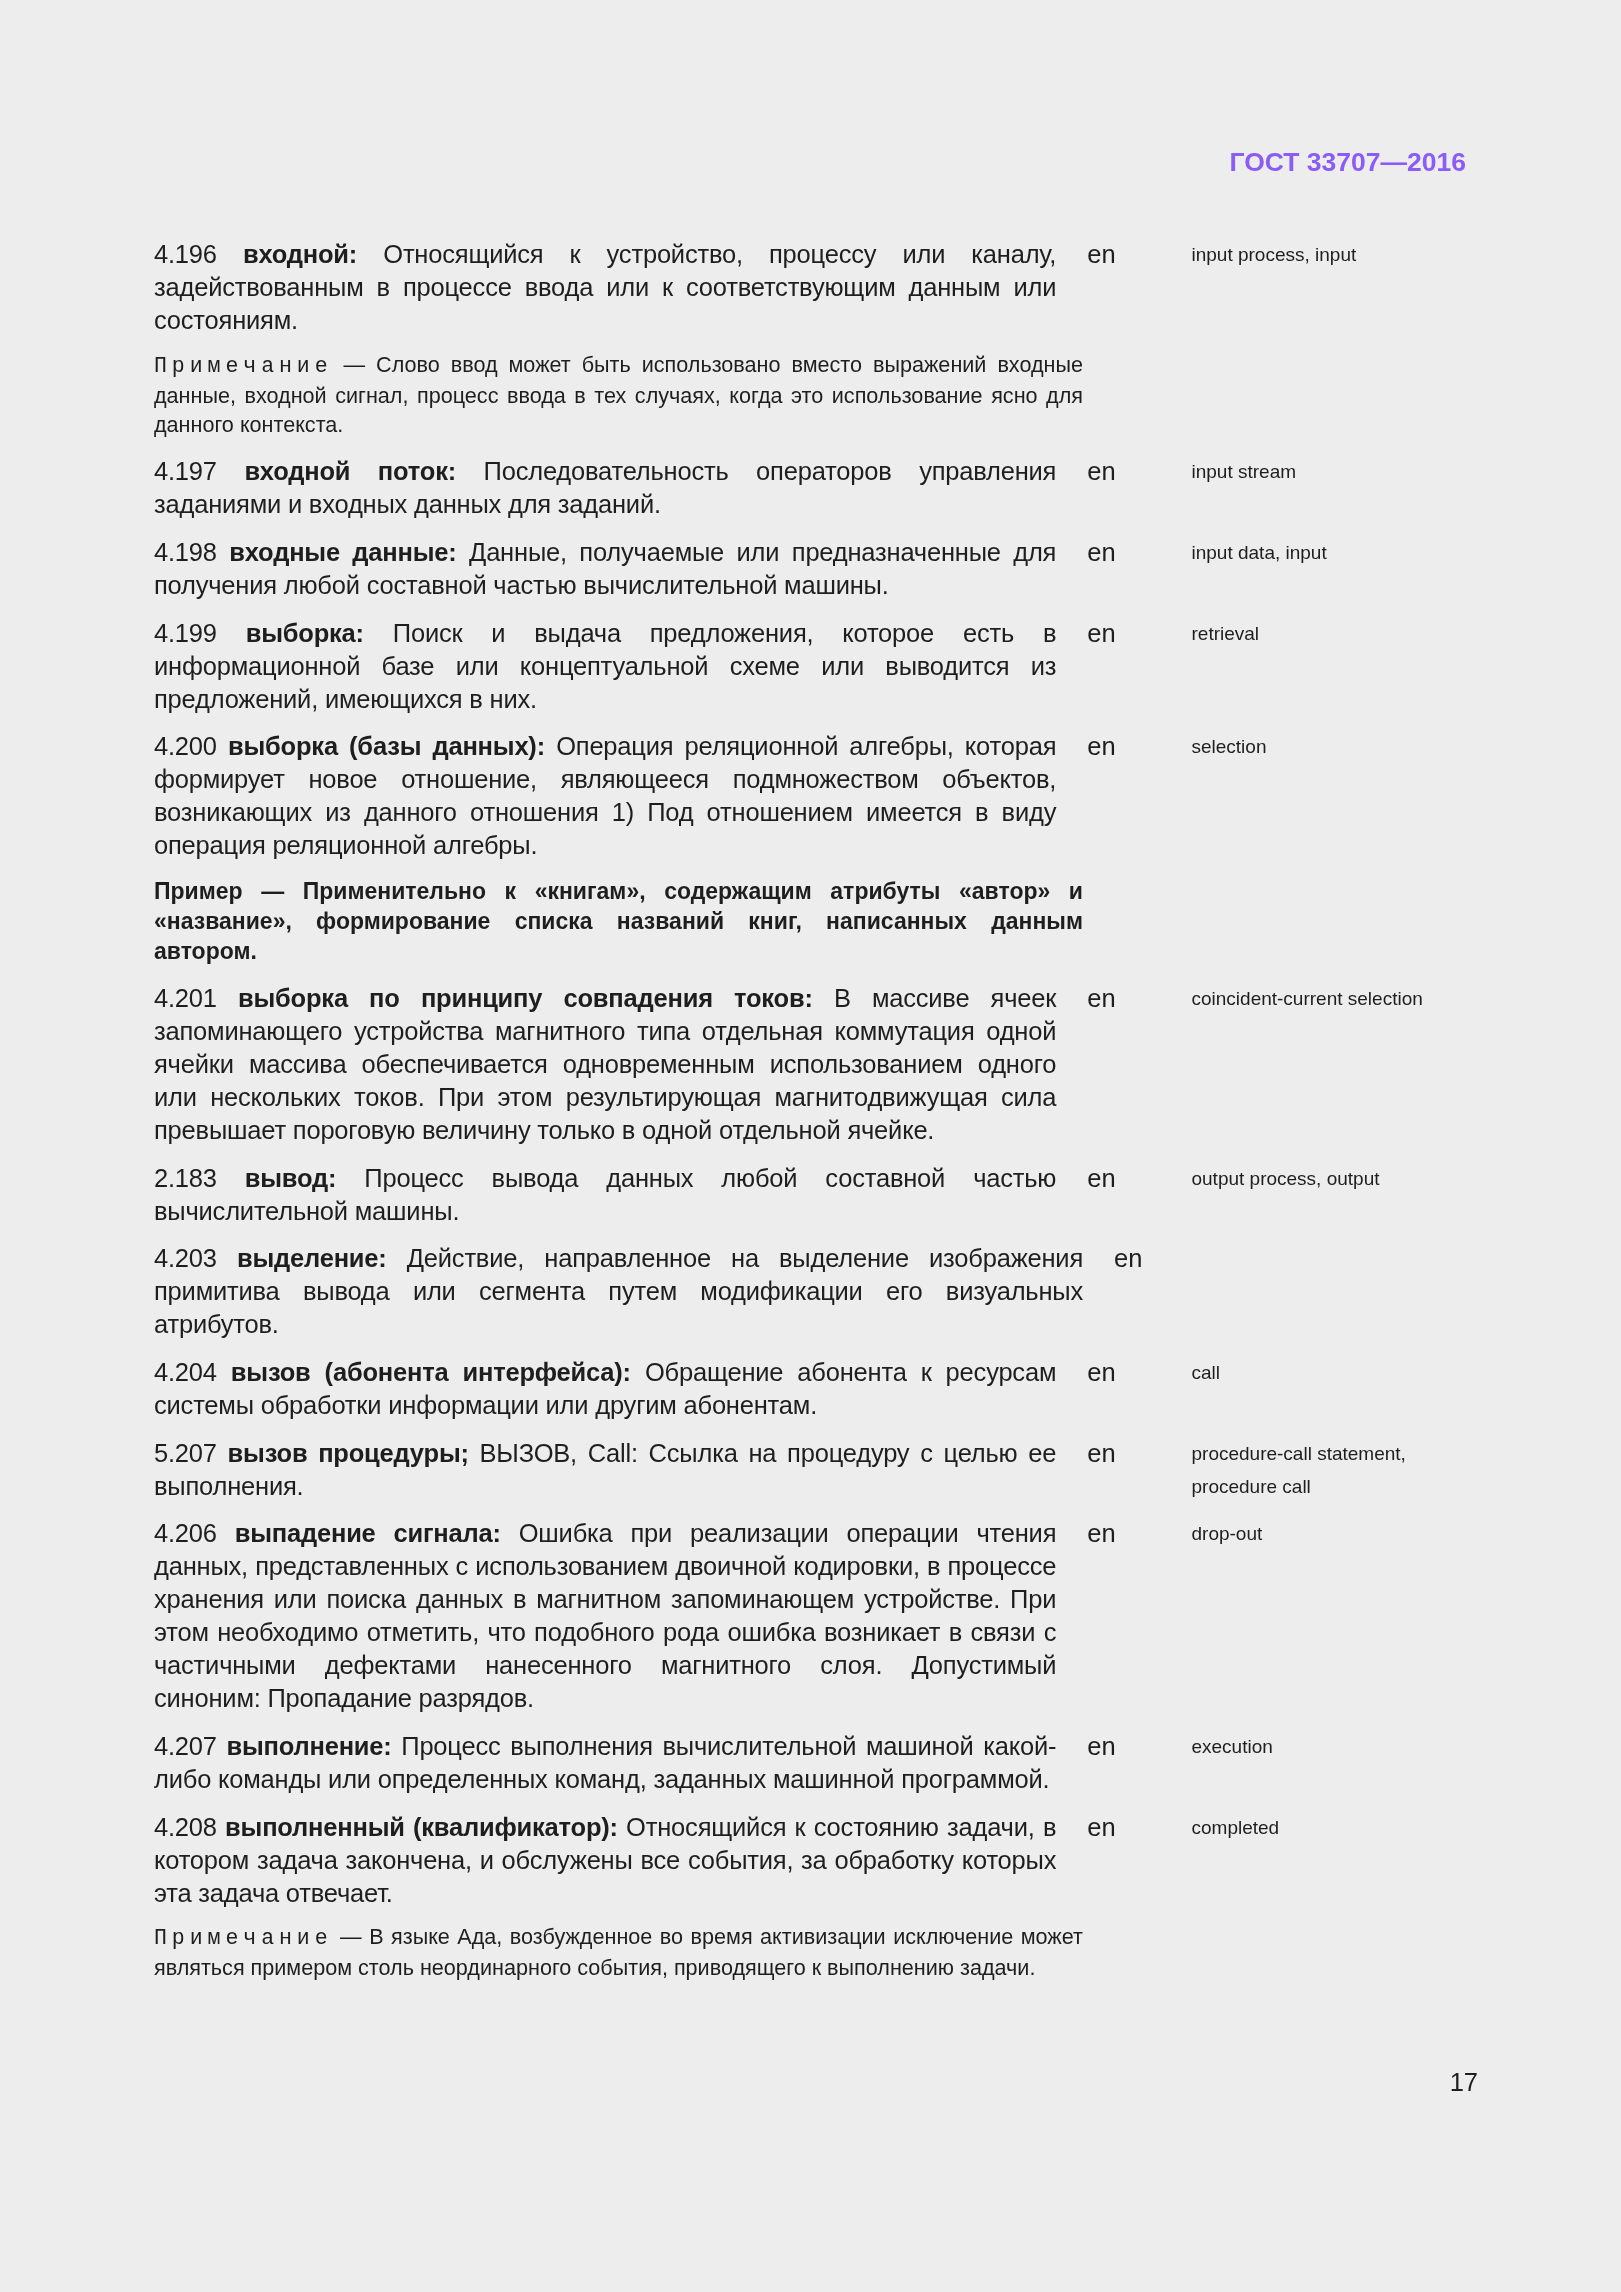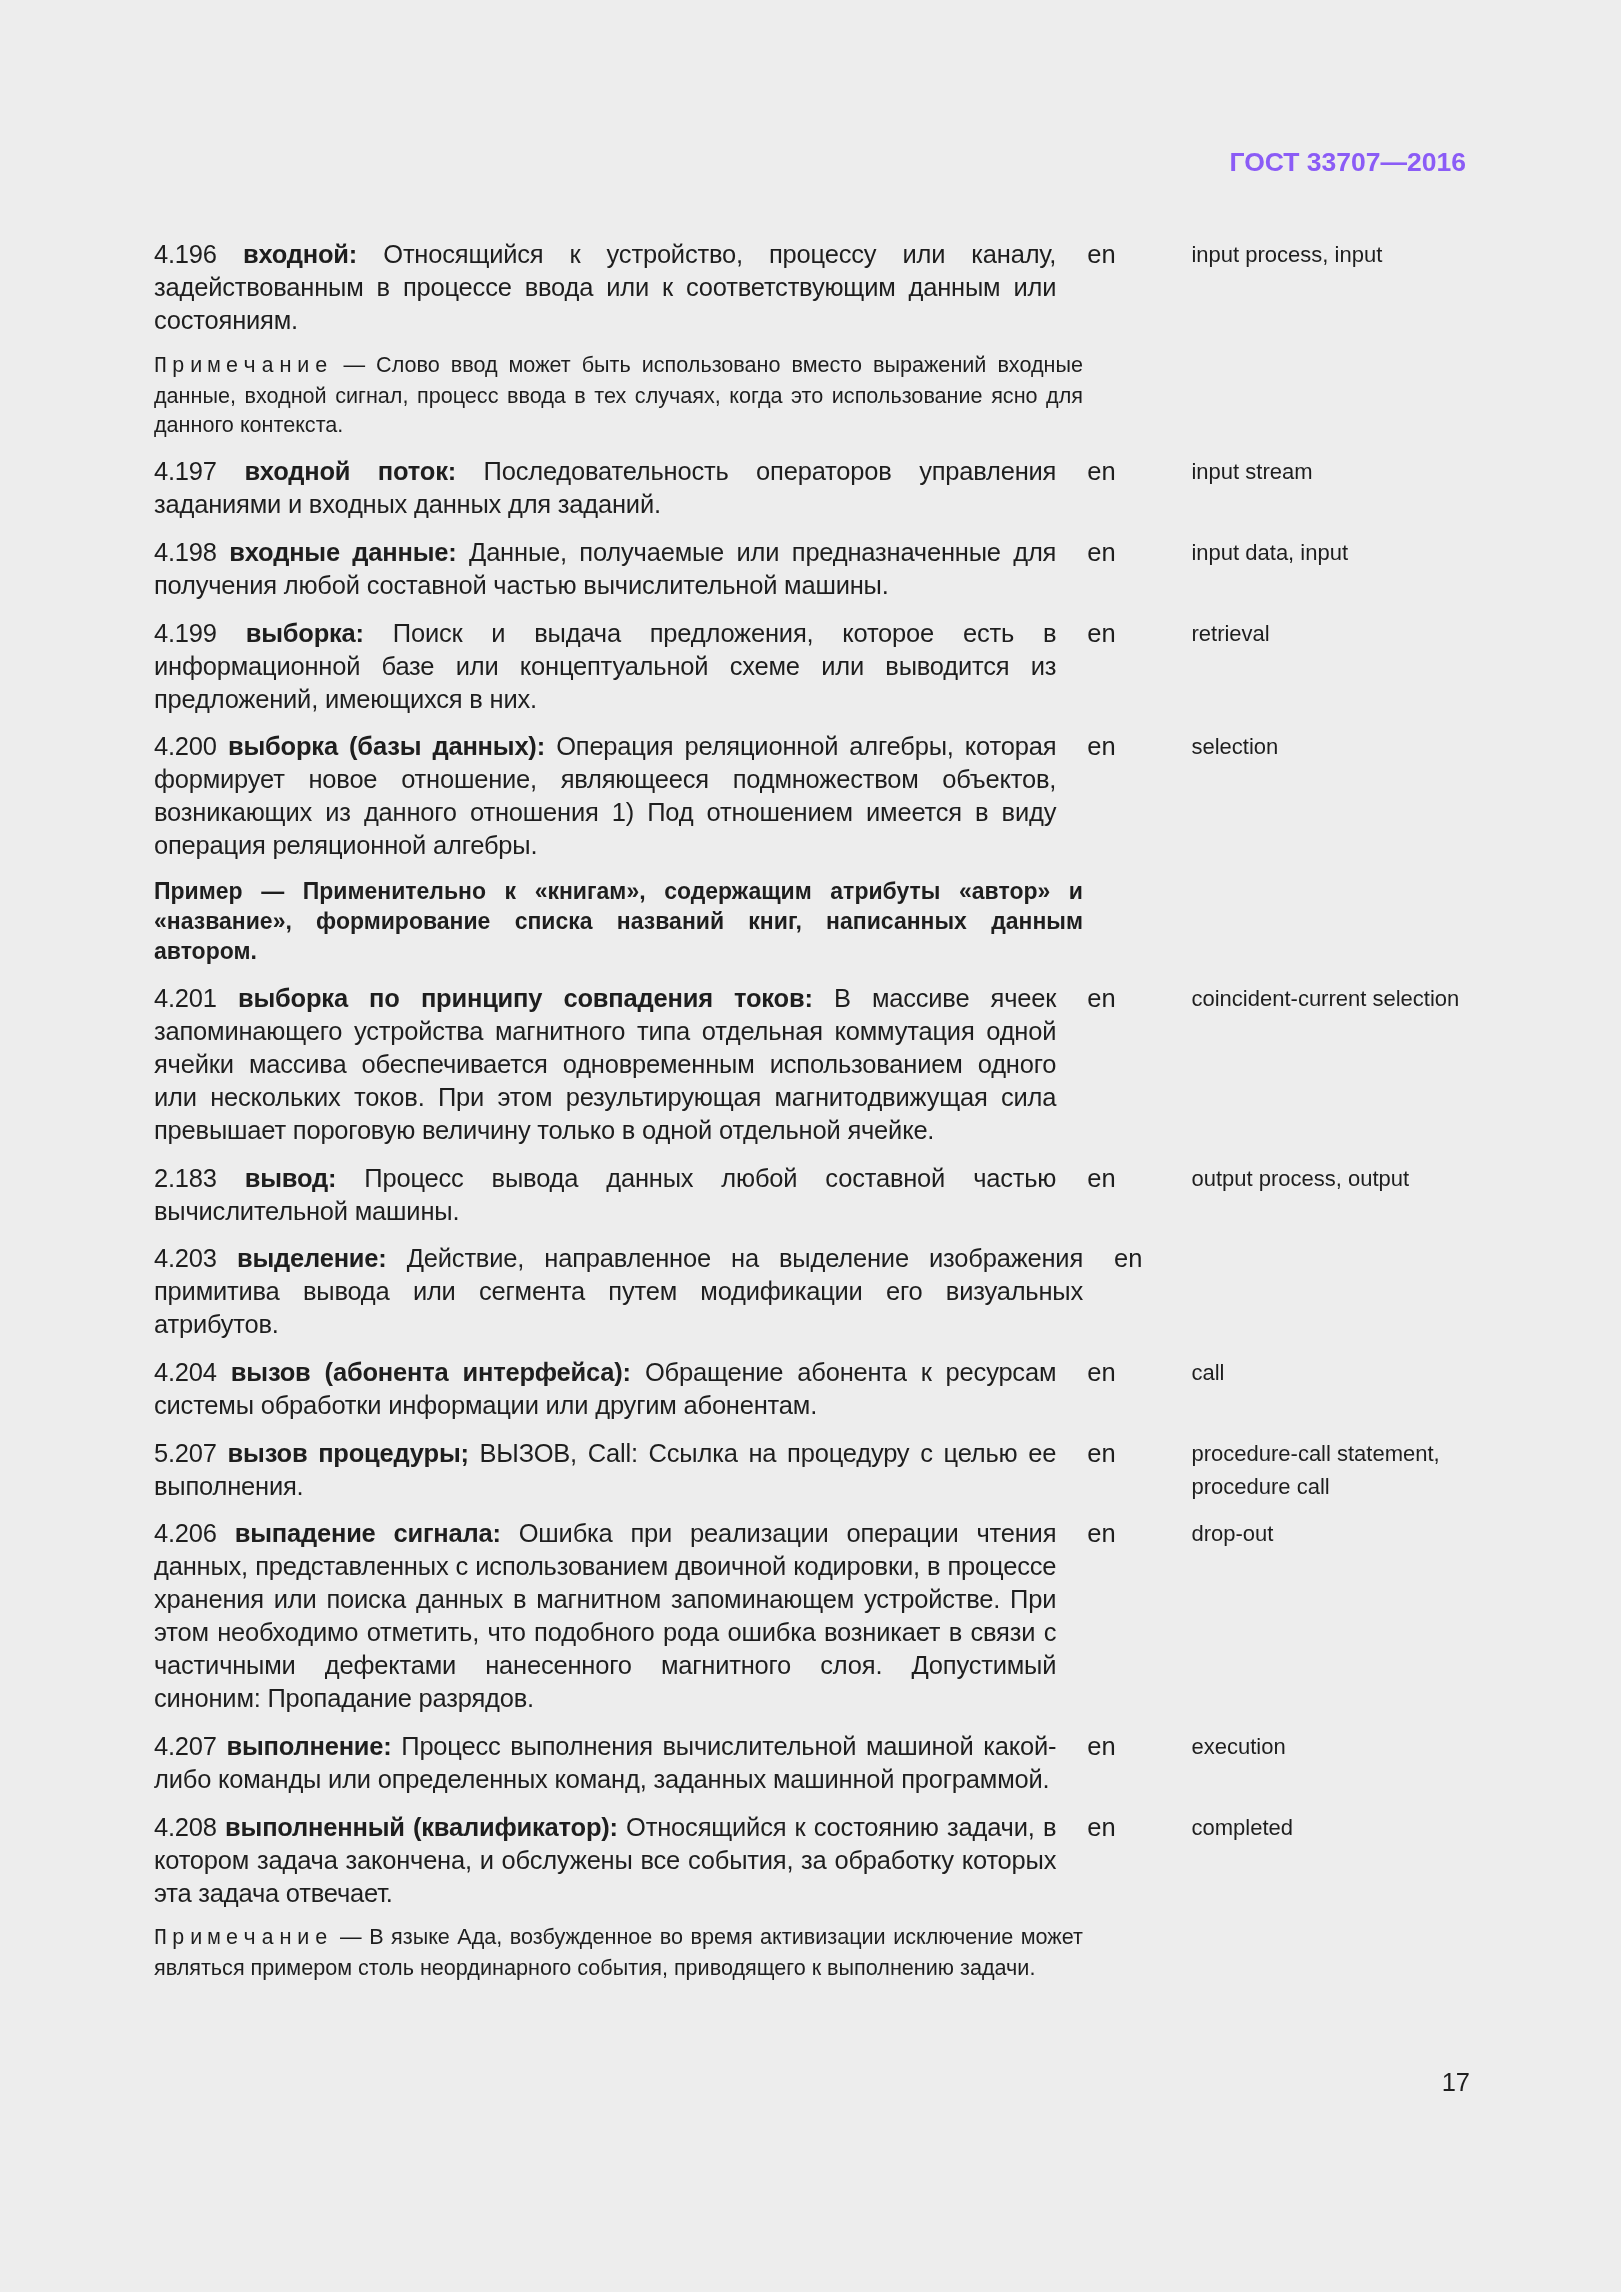--- a/index.html
+++ b/index.html
@@ -12,30 +12,30 @@
   }
   .content { position:absolute; top:238px; left:154px; width:1323px; }
   .entry { display:flex; margin-bottom:14.7px; }
   .def {
     width:929px; font-size:25.5px; line-height:33px; text-align:justify;
     letter-spacing:-0.2px;
   }
   .num { }
   .term { font-weight:bold; }
   .lang { width:61px; padding-left:31px; font-size:25.5px; line-height:33px; }
-  .en-term { width:294px; font-size:22px; line-height:33px;margin-left:45px; }
+  .en-term { width:294px; font-size:19px; line-height:33px;margin-left:45px; }
   .note {
     width:929px; font-size:21.6px; line-height:29px; text-align:justify; margin:-2px 0 16.7px 0;
   }
   .note-label { letter-spacing:4.9px;font-family:Liberation Mono, monospace; }
   .example {
     width:929px; font-size:23px; line-height:30px; font-weight:bold;
     text-align:justify; margin:-1px 0 15.7px 0;
   }
-  .page-num { position:absolute; top:2068px; right:151px; font-size:25.5px; }
+  .page-num { position:absolute; top:2068px; right:143px; font-size:25.5px; }
 </style>
 </head>
 <body>
 
 <div class="header">ГОСТ 33707—2016</div>
 
 <div class="content">
 
   <div class="entry">
     <div class="def"><span class="num">4.196</span> <span class="term">входной:</span><span> Относящийся к устройство, процессу или каналу, задействованным в процессе ввода или к соответствующим данным или состояниям.</span></div>

